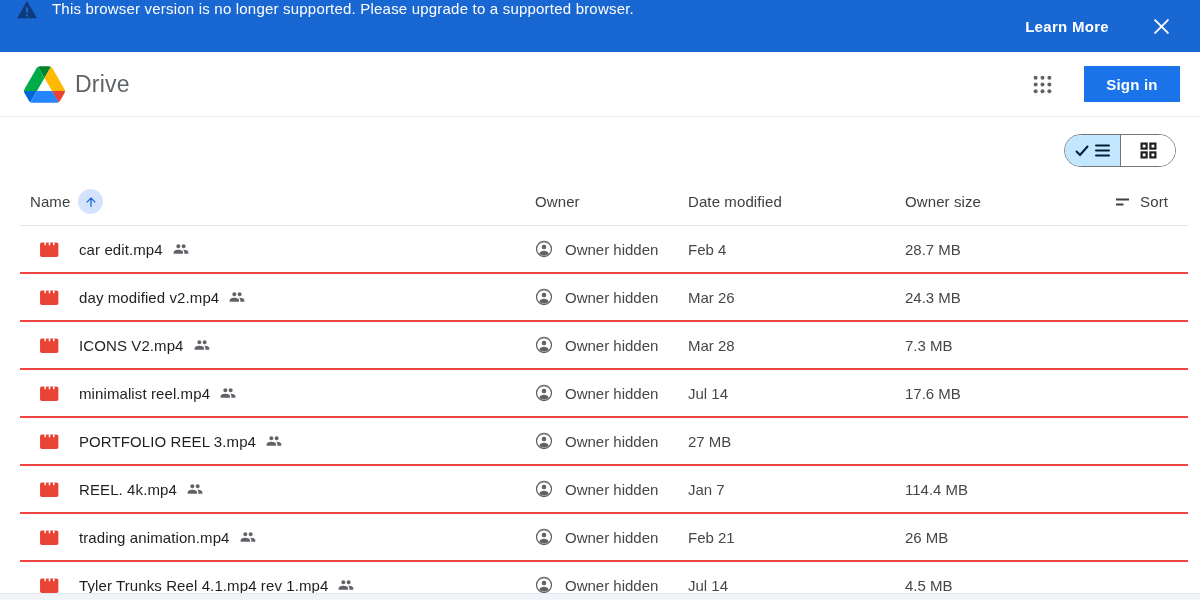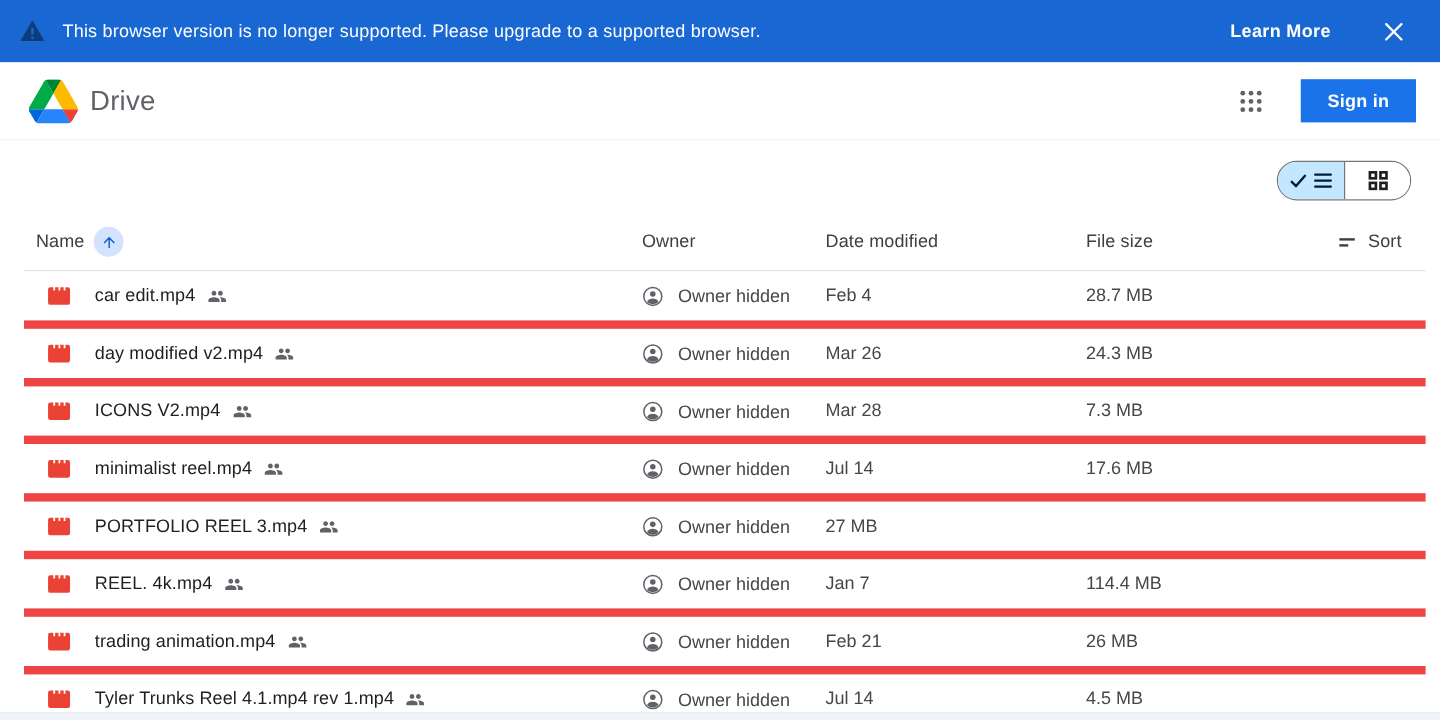--- a/index.html
+++ b/index.html
@@ -1,20 +1,20 @@
 <!DOCTYPE html>
 <html><head>
 <meta charset="utf-8">
 <style>
   * { margin:0; padding:0; box-sizing:border-box; }
   html,body { width:1200px; height:600px; overflow:hidden; background:#fff;
     font-family:"Liberation Sans","DejaVu Sans",sans-serif; }
 
   
-  .banner { height:52px; background:#1967d2; display:flex; align-items:center;
+  .banner { height:52px; background:#1967d2; display:flex; 
     padding:0 28px 0 16px; color:#fff; }
   .banner-msg { font-size:15px; margin-left:14px; letter-spacing:.2px; flex:1; }
   .banner-actions { display:flex; align-items:center; gap:42px; }
   .learn-more { font-size:15px; font-weight:700; letter-spacing:.3px; color:#fff;
     cursor:pointer; background:none; border:none; font-family:inherit; }
   .banner-close { background:none; border:none; cursor:pointer; display:flex; padding:2px; }
 
   
   .app-header { height:65px; background:#fff; display:flex; align-items:center;
     padding:0 20px 0 24px; border-bottom:1px solid #eceef1;gap:12px; }
@@ -43,21 +43,21 @@
   .col-owner { width:153px; }
   .col-date  { width:217px; }
   .col-size  { flex:1; }
   .hlabel { font-size:15px; font-weight:500; color:#3c4043; letter-spacing:.1px; cursor:pointer; }
   .sort-badge { width:25px; height:25px; border-radius:50%; background:#d3e3fd;
     display:flex; align-items:center; justify-content:center; border:none; cursor:pointer; }
   .sort-ctl { display:flex; align-items:center; gap:9px; padding-right:20px; cursor:pointer;
     background:none; border:none; font-family:inherit; }
   .sort-ctl .hlabel { font-weight:500; }
 
-  .row { display:flex; align-items:center; height:48px; border-bottom:7px solid #ef4444; cursor:pointer; }
+  .row { display:flex; align-items:center; height:48px; border-bottom:2px solid #ef4444; cursor:pointer; }
   .cell-name { width:515px; display:flex; align-items:center; padding-left:20px; gap:10px; }
   .fname { font-size:15px; font-weight:500; color:#1f1f1f; letter-spacing:.1px;
     white-space:nowrap; margin-left:10px; }
   .shared-ic { display:flex; flex:none; }
   .cell-owner { width:153px; display:flex; align-items:flex-end; gap:12px;
     font-size:15px; color:#474747; }
   .cell-date { width:217px; font-size:15px; color:#474747; }
   .cell-size { flex:1; font-size:15px; color:#474747; }
 
   .bottom-strip { position:fixed; left:0; bottom:0; width:1200px; height:7px;
@@ -168,21 +168,21 @@
         </span>
       </button>
     </div>
     <div class="col-owner">
       <span class="hlabel">Owner</span>
     </div>
     <div class="col-date">
       <span class="hlabel">Date modified</span>
     </div>
     <div class="col-size">
-      <span class="hlabel">File size</span>
+      <span class="hlabel">Owner size</span>
     </div>
     <button class="sort-ctl">
       <span style="display:flex;">
         <svg width="15" height="12" viewBox="0 0 15 12">
           <rect x="0" y="2.5" width="13" height="2" fill="#3c4043"></rect>
           <rect x="0" y="7.5" width="7.5" height="2" fill="#3c4043"></rect>
         </svg>
       </span>
       <span class="hlabel">Sort</span>
     </button>

